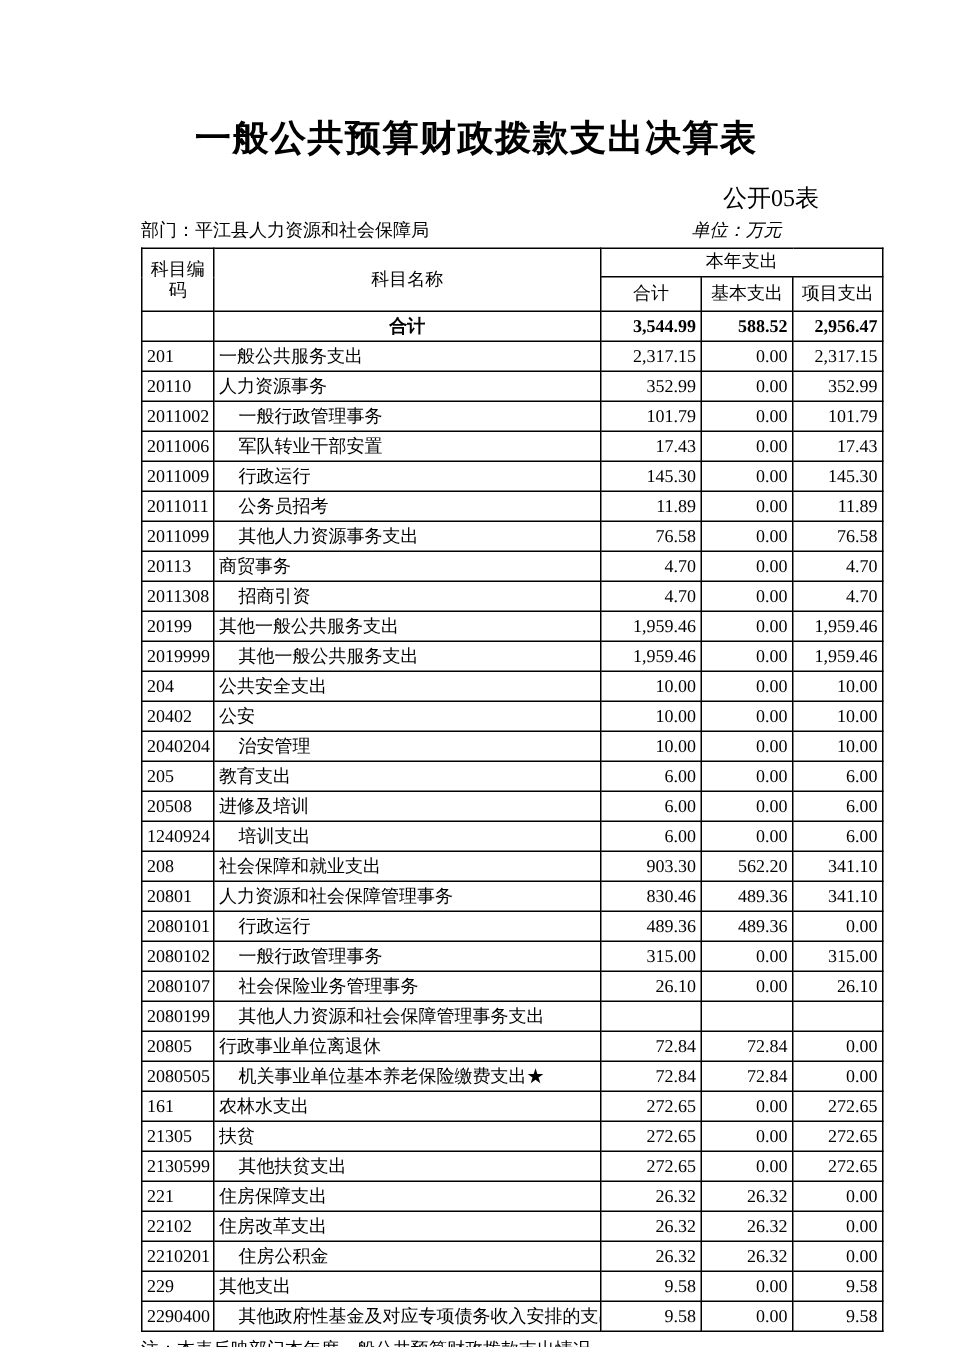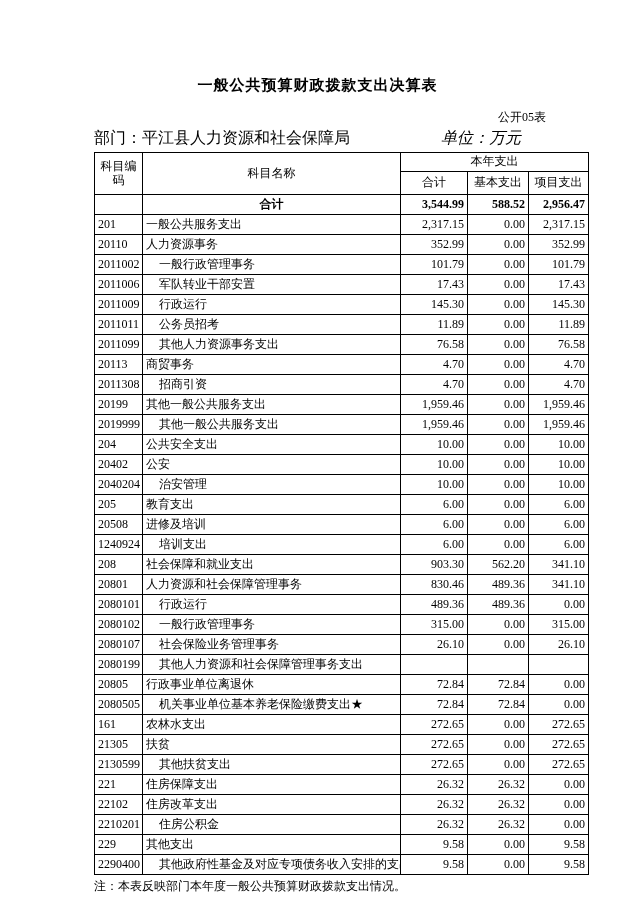--- a/index.html
+++ b/index.html
@@ -9,37 +9,37 @@
     background: #ffffff;
     color: #000000;
     font-family: "Liberation Serif", "DejaVu Serif", serif;
     font-size: 12px;
   }
   .page { padding-top: 76px; }
   .title {
     text-align: center;
     font-family: "Liberation Sans", "DejaVu Sans", sans-serif;
     font-weight: bold;
-    font-size: 15px;
+    font-size: 24px;
     letter-spacing: 1px;
     margin: 0;
   }
   .content { width: 494px; margin-left: 94px; }
   .table-label {
     margin-top: 14px;
     text-align: right;
     padding-right: 42px;
-    font-size: 12px;
+    font-size: 16px;
   }
   .meta {
     display: flex;
     justify-content: space-between;
     margin-top: 2px;
     margin-bottom: 3px;
-    font-size: 16px;
+    font-size: 12px;
   }
   .meta-unit { padding-right: 67px; font-style: italic; }
   table.acct {
     border-collapse: collapse;
     table-layout: fixed;
     width: 494px;
     border: 1.5px solid #000;
   }
   .acct th, .acct td {
     border: 1px solid #000;

